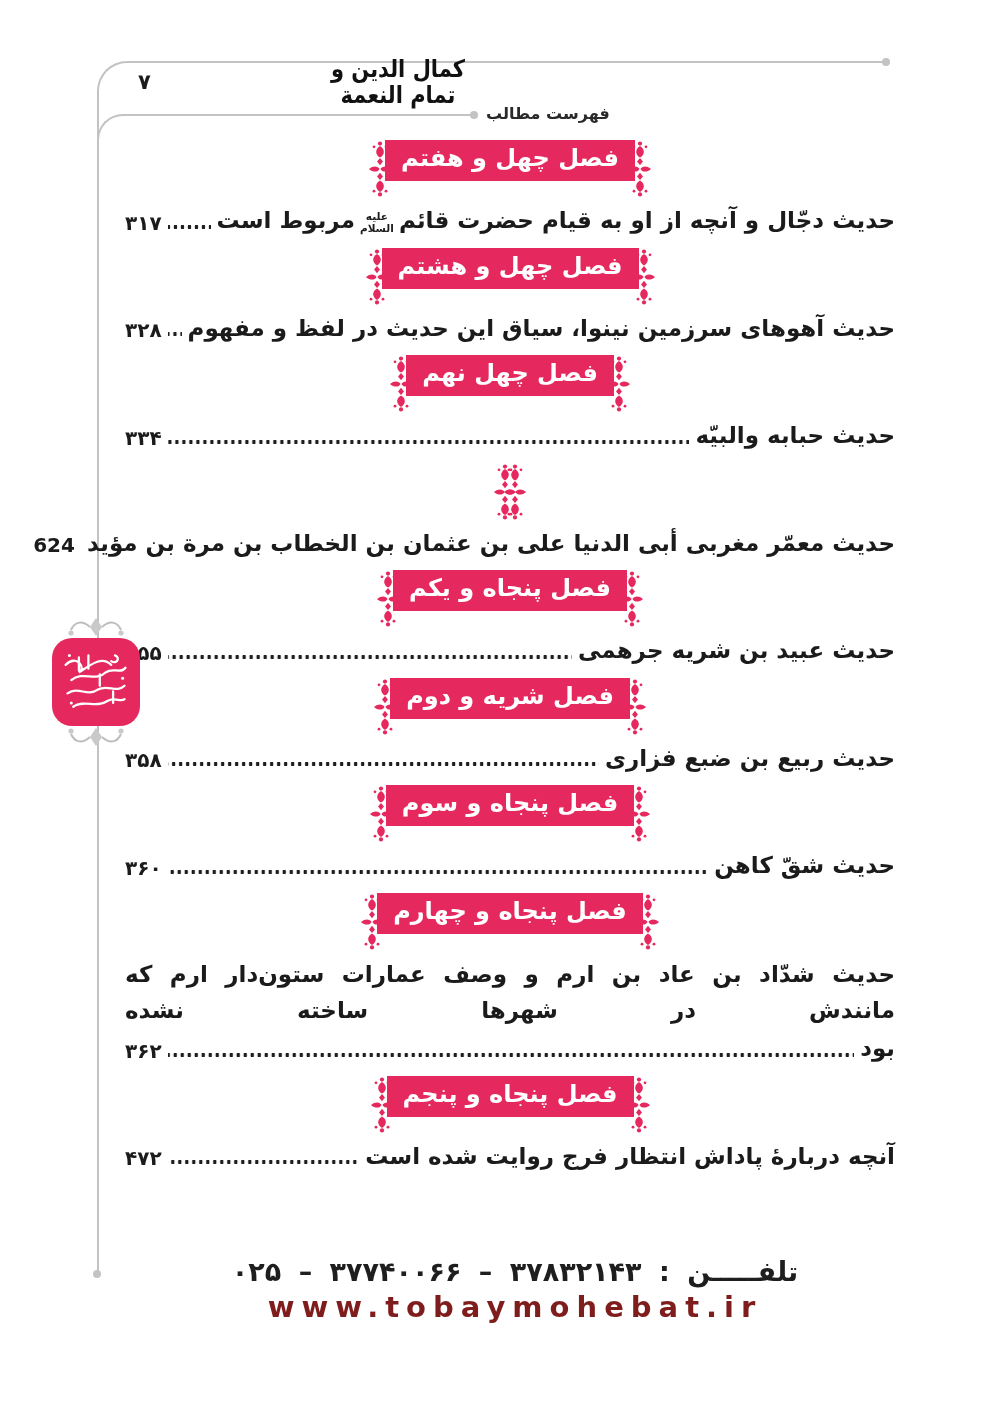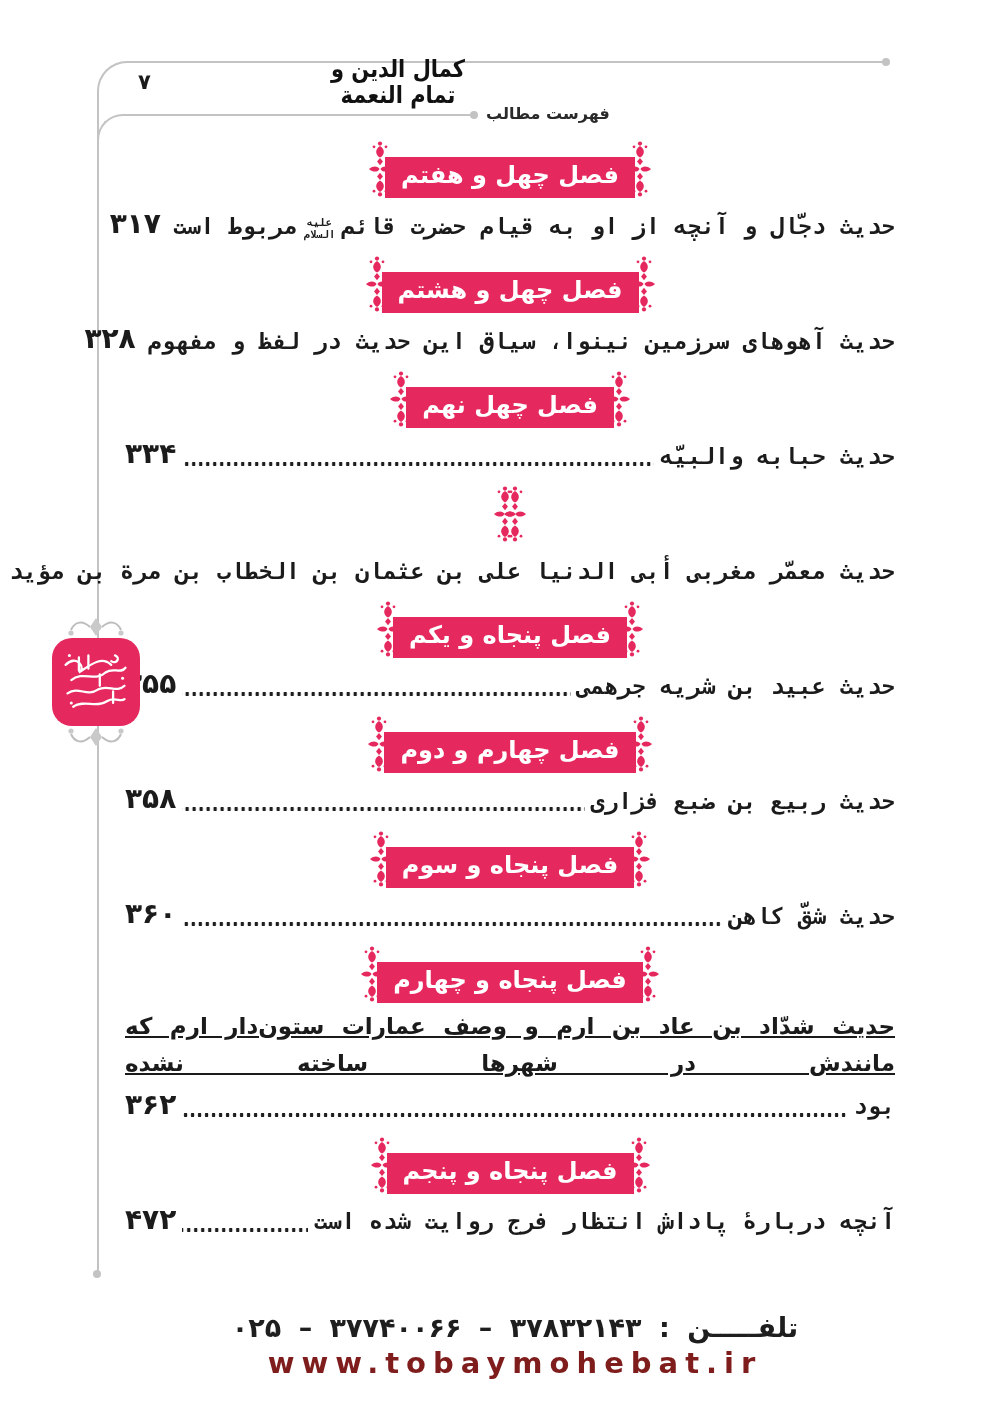--- a/index.html
+++ b/index.html
@@ -28,46 +28,46 @@
   .medallion{position:absolute;left:48px;top:616px;width:96px;display:flex;flex-direction:column;align-items:center;}
   .stamp{
     width:88px;height:88px;background:#e5295e;border-radius:20px;
     display:flex;align-items:center;justify-content:center;position:relative;z-index:2;
   }
   .finial{margin:-2px 0;position:relative;z-index:1;}
 
   
   .toc{position:absolute;right:105px;width:770px;top:140px;}
   .section{margin-bottom:10px;}
-  .chapter-row{display:flex;justify-content:center;align-items:flex-end;margin-bottom:5px;}
+  .chapter-row{display:flex;justify-content:center;align-items:flex-start;margin-bottom:5px;}
   .orn{position:relative;z-index:2;margin:0 -7px;flex:0 0 auto;}
   .orn.mirror{transform:scaleX(-1);}
   .chapter-box{
     background:#e5295e;color:#ffffff;font-size:24px;font-weight:bold;
     padding:4px 16px 9px;position:relative;z-index:1;white-space:nowrap;
   }
   .entry{display:flex;align-items:flex-end;margin:2px 0 4px;}
-  .etext{font-size:23px;font-weight:bold;white-space:nowrap;line-height:1.5;font-family:Liberation Mono, monospace;}
+  .etext{font-size:23px;font-weight:bold;white-space:nowrap;line-height:1.5;}
   .sym{
     display:inline-block;width:40px;font-size:10.5px;font-weight:bold;line-height:1.1;
     text-align:center;vertical-align:-4px;white-space:normal;margin:0 2px;
   }
   .leader{
     flex:1 1 10px;min-width:0;height:6px;margin:0 6px 8px;
     background-image:radial-gradient(circle, #1e1e1e 1.8px, transparent 2.1px);
     background-size:7px 6px;background-repeat:repeat-x;background-position:center bottom;
   }
-  .epage{font-size:28px;font-weight:bold;line-height:1.5;}
+  .epage{font-size:20px;font-weight:bold;line-height:1.5;}
   .entry-justify{
     font-size:23px;font-weight:bold;line-height:1.6;margin:4px 0 0;
-    text-align:justify;text-align-last:justify;word-spacing:4px;text-decoration:underline;
-  }
-
-  
-  .footer{position:absolute;left:30px;width:970px;top:1312px;text-align:center;}
+    text-align:justify;text-align-last:justify;word-spacing:4px;
+  }
+
+  
+  .footer{position:absolute;left:30px;width:970px;top:1256px;text-align:center;}
   .phone{font-size:27px;font-weight:bold;word-spacing:8px;color:#1e1e1e;}
   .phone .digits{letter-spacing:2px;}
   .site{font-size:29px;font-weight:bold;letter-spacing:7px;color:#7f1d1d;margin-top:3px;direction:ltr;}
 </style>
 </head>
 <body>
 
 <svg width="0" height="0" style="position:absolute" aria-hidden="true">
   <defs>
     <g id="orn-shape" fill="#e5295e">
@@ -211,21 +211,21 @@
       <span class="leader"></span>
       <span class="epage">۳۵۵</span>
     </div>
   </div>
 
   <div class="section">
     <div class="chapter-row">
       <svg class="orn" width="24" height="58" viewBox="0 0 26 62">
           <use href="#orn-shape"></use>
         </svg>
-      <div class="chapter-box">فصل چهارم و دوم</div>
+      <div class="chapter-box">فصل شریه و دوم</div>
       <svg class="orn mirror" width="24" height="58" viewBox="0 0 26 62">
           <use href="#orn-shape"></use>
         </svg>
     </div>
     <div class="entry">
       <span class="etext">حدیث ربیع بن ضبع فزاری</span>
       <span class="leader"></span>
       <span class="epage">۳۵۸</span>
     </div>
   </div>

